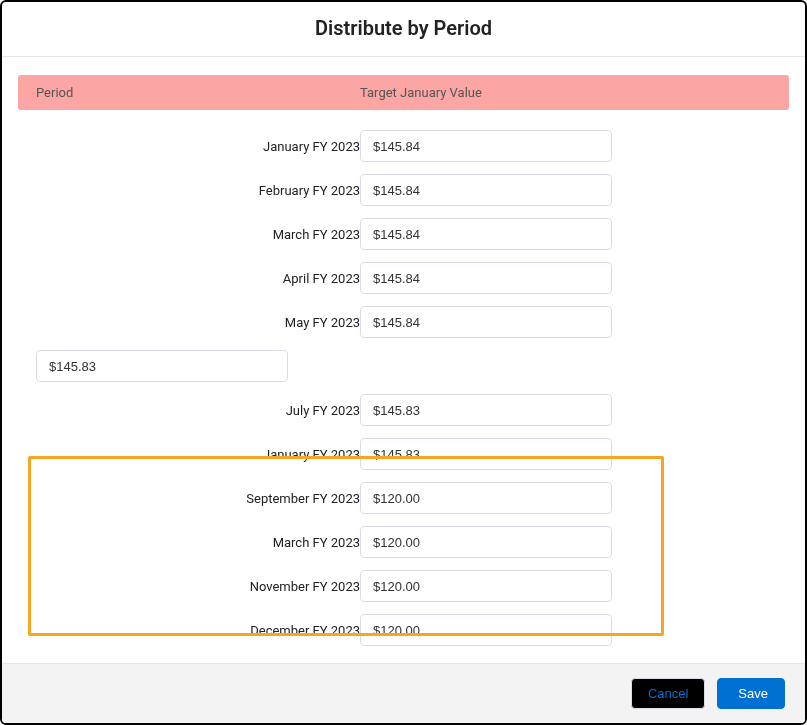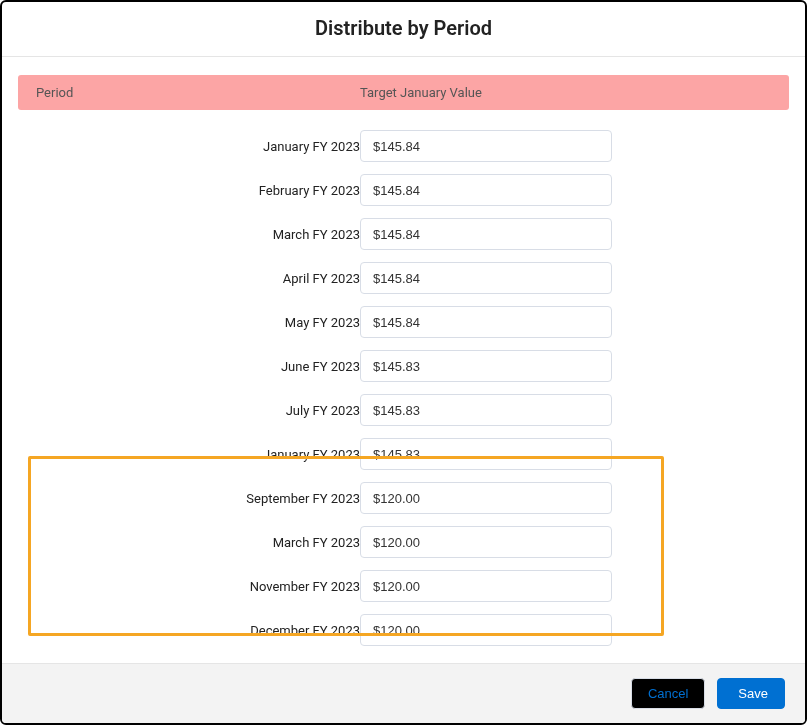--- a/index.html
+++ b/index.html
@@ -154,21 +154,20 @@
         <input class="value-input" type="text" value="$145.84" style="">
       </div>
     </div>
     <div class="row">
       <div class="col-period period-label">May FY 2023</div>
       <div class="col-value">
         <input class="value-input" type="text" value="$145.84" style="">
       </div>
     </div>
     <div class="row">
-      <div class="col-period period-label">June FY 2023</div>
       <div class="col-value">
         <input class="value-input" type="text" value="$145.83" style="">
       </div>
     </div>
     <div class="row">
       <div class="col-period period-label">July FY 2023</div>
       <div class="col-value">
         <input class="value-input" type="text" value="$145.83" style="">
       </div>
     </div>

